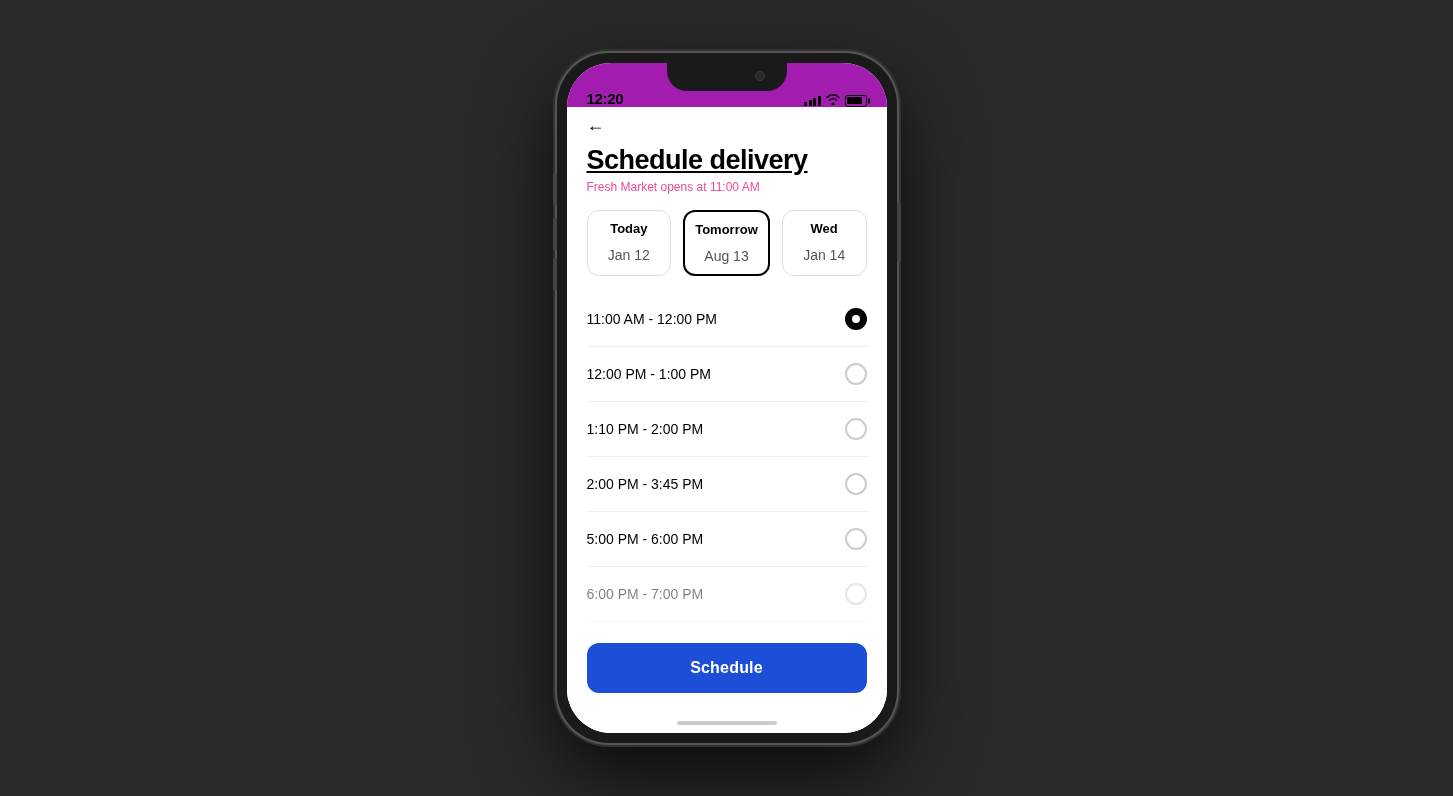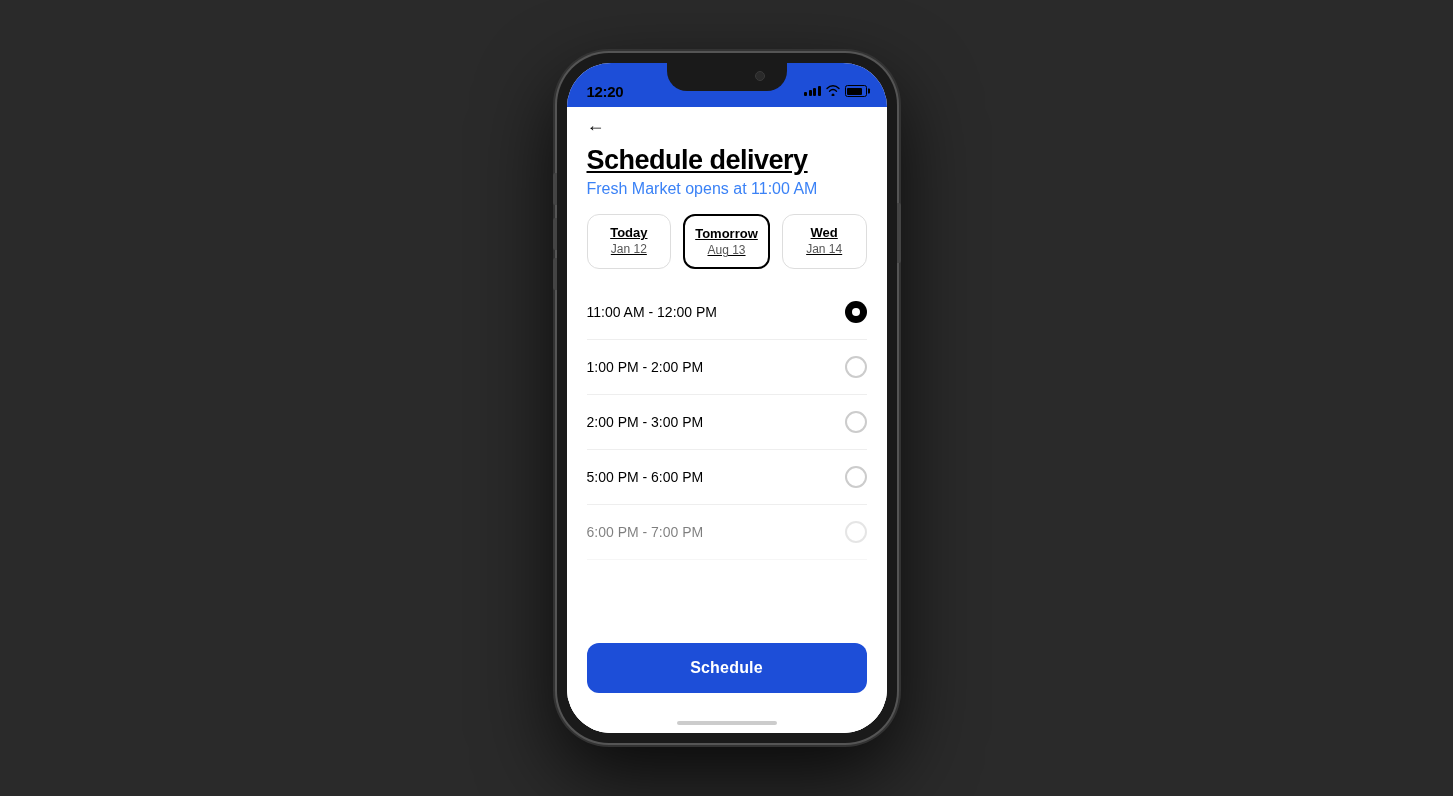--- a/index.html
+++ b/index.html
@@ -63,23 +63,23 @@
       background: #ffffff;
       border-radius: 44px;
       overflow: hidden;
       display: flex;
       flex-direction: column;
     }
 
     
     .status-bar {
       height: 44px;
-      background: #1d4ed8;
-      display: flex;
-      align-items: center;
+      background: #a21caf;
+      display: flex;
+      align-items: flex-end;
       justify-content: space-between;
       padding: 12px 20px 0 20px;
       flex-shrink: 0;
       position: relative;
     }
 
     .status-time {
       font-size: 15px;
       font-weight: 600;
       color: #000;
@@ -187,31 +187,30 @@
       font-size: 27px;
       font-weight: 800;
       color: #000;
       line-height: 1.2;
       letter-spacing: -0.5px;
       text-decoration: underline;
     }
 
     .subtitle {
       padding: 2px 32px 12px 20px;
-      font-size: 16px;
-      color: #3b82f6;
+      font-size: 12px;
+      color: #ec4899;
     }
 
     
     .date-tabs {
       display: flex;
       gap: 12px;
       padding: 4px 20px 16px 20px;
       flex-shrink: 0;
-      text-decoration: underline;
     }
 
     .date-tab {
       flex: 1;
       padding: 10px 8px;
       border: 1.5px solid #ddd;
       border-radius: 12px;
       background: #fff;
       cursor: pointer;
       display: flex;
@@ -224,23 +223,23 @@
       background: #fff;
     }
 
     .date-tab-day {
       font-size: 13px;
       font-weight: 600;
       color: #000;
     }
 
     .date-tab-date {
-      font-size: 12px;
+      font-size: 14px;
       color: #555;
-      margin-top: 2px;
+      margin-top: 11px;
     }
 
     
     .time-slots {
       flex: 1;
       overflow-y: auto;
       padding: 0 20px;
     }
 
     .time-slot-row {
@@ -380,28 +379,32 @@
           </div>
         </div>
 
         <div class="time-slots">
 
           <div class="time-slot-row">
             <span class="time-slot-label">11:00 AM - 12:00 PM</span>
             <div class="radio-btn selected"></div>
           </div>
 
-
           <div class="time-slot-row">
-            <span class="time-slot-label">1:00 PM - 2:00 PM</span>
+            <span class="time-slot-label">12:00 PM - 1:00 PM</span>
             <div class="radio-btn"></div>
           </div>
 
           <div class="time-slot-row">
-            <span class="time-slot-label">2:00 PM - 3:00 PM</span>
+            <span class="time-slot-label">1:10 PM - 2:00 PM</span>
+            <div class="radio-btn"></div>
+          </div>
+
+          <div class="time-slot-row">
+            <span class="time-slot-label">2:00 PM - 3:45 PM</span>
             <div class="radio-btn"></div>
           </div>
 
 
           <div class="time-slot-row">
             <span class="time-slot-label">5:00 PM - 6:00 PM</span>
             <div class="radio-btn"></div>
           </div>
 
           <div class="time-slot-row partial">

